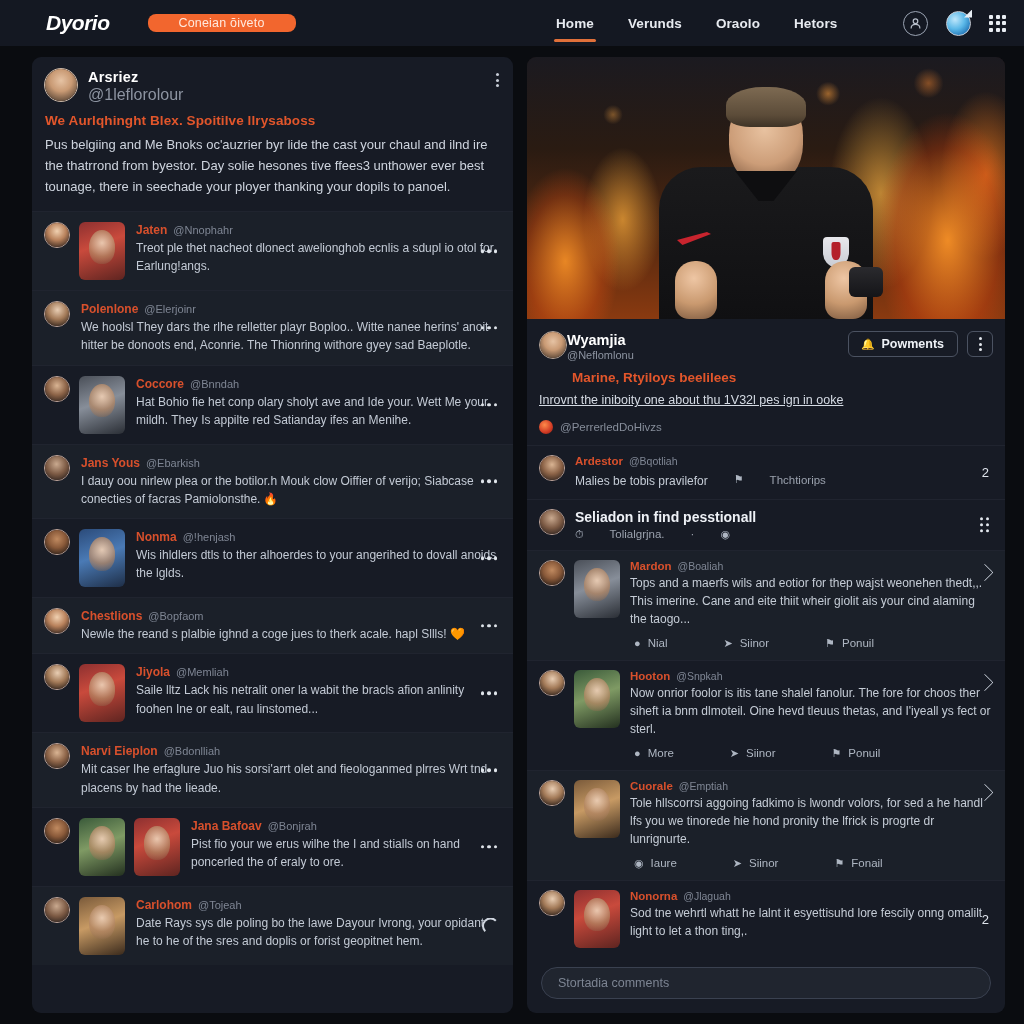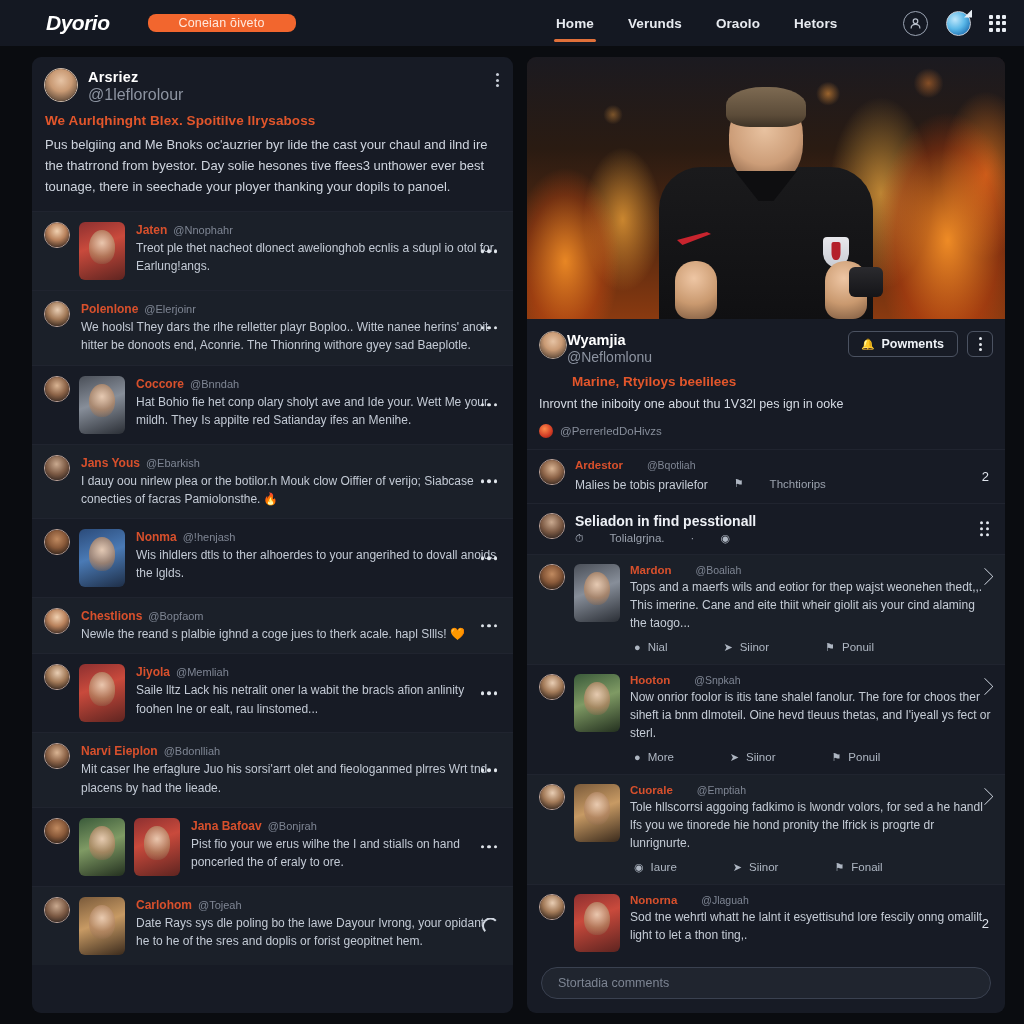--- a/index.html
+++ b/index.html
@@ -240,58 +240,58 @@
     position:absolute; right: 18px; bottom: 22px; width: 34px; height: 30px;
     border-radius: 6px; background: linear-gradient(180deg,#2a2a2e,#151518);
   }
 
   .r-head {
     display: flex; align-items: flex-start;
     padding: 12px 12px 0 12px; position: relative;
   }
   .r-head-txt { padding-top: 1px; flex: 1; }
   .r-name { color: #ffffff; font-size: 14.5px; font-weight: bold; }
-  .r-handle { color: #8d94a1; font-size: 14px; margin-top: 1px; }
+  .r-handle { color: #8d94a1; font-size: 11px; margin-top: 1px; }
   .pow-btn {
     display: flex; align-items: center; gap: 6px;
     height: 26px; padding: 0 13px;
     background: transparent; color: #eef1f6;
     border: 1.3px solid #4b5261; border-radius: 6px;
     font-size: 12.5px; font-weight: bold; cursor: pointer;
     font-family: "Liberation Sans", sans-serif;
     white-space: nowrap;
   }
   .pow-btn .bell { font-size: 11px; }
   .kebab-box {
     width: 26px; height: 26px; margin-left: 9px;
     border: 1.3px solid #4b5261; border-radius: 6px;
     display: flex; flex-direction: column; align-items: center; justify-content: center; gap: 2.5px;
     cursor: pointer;
   }
   .kebab-box i { width: 3px; height: 3px; border-radius: 50%; background: #e4e8ee; display: block; }
 
   .r-title { color: #e2562b; font-size: 13.5px; font-weight: bold; padding: 9px 12px 0 12px; margin-left: 33px; }
-  .r-sub { color: #d5dbe4; font-size: 12.5px; padding: 6px 12px 0 12px; line-height: 1.5; }
+  .r-sub { color: #d5dbe4; font-size: 12.5px; padding: 6px 12px 0 12px; line-height: 1.5; text-decoration: underline; }
   .r-tagline { display: flex; align-items: center; gap: 7px; padding: 10px 12px 11px 12px; }
   .r-dot {
     width: 14px; height: 14px; border-radius: 50%;
     background: radial-gradient(circle at 40% 35%, #ff8a4a 0%, #d03a24 60%, #7a1c12 100%);
   }
   .r-tag-txt { color: #868d9a; font-size: 11.5px; }
 
   .r-rows { flex: 1; display: flex; flex-direction: column; overflow: hidden; }
   .r-row {
     display: flex; align-items: flex-start;
     padding: 9px 12px;
     border-top: 1px solid #20242f;
     position: relative;
   }
   .r-row.alt { background: #1b2029; }
   .r-row-txt { margin-left: 10px; flex: 1; min-width: 0; }
-  .r-row-meta { display: flex; align-items: baseline; gap: 24px; }
+  .r-row-meta { display: flex; align-items: baseline; gap: 6px; }
   .r-row-name { color: #d8502c; font-size: 11.5px; font-weight: bold; }
   .r-row-handle { color: #7f8694; font-size: 10.5px; }
   .r-row-body { color: #c5ccd6; font-size: 12px; line-height: 1.5; margin-top: 2px; }
   .r-row-lead { color: #eef1f6; font-size: 14px; font-weight: bold; }
   .r-inline { display: flex; align-items: center; gap: 26px; margin-top: 3px; }
   .r-inline-txt { color: #9aa1ad; font-size: 11.5px; }
   .r-badge { position: absolute; right: 16px; top: 50%; transform: translateY(-50%); color: #dfe4ec; font-size: 13px; }
   .dots-grid {
     position: absolute; right: 16px; top: 50%; transform: translateY(-50%);
     display: grid; grid-template-columns: repeat(2, 3.5px); grid-template-rows: repeat(3, 3.5px);

